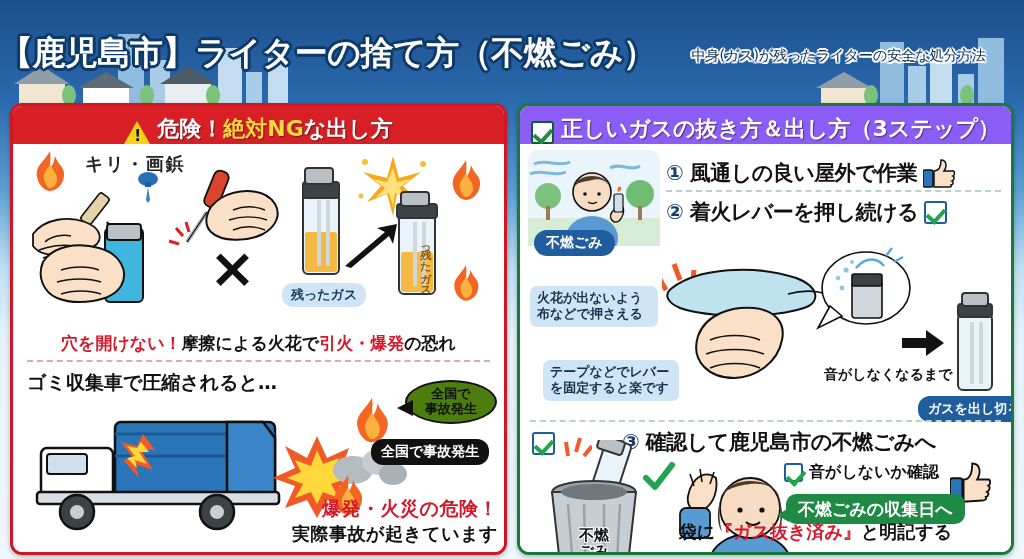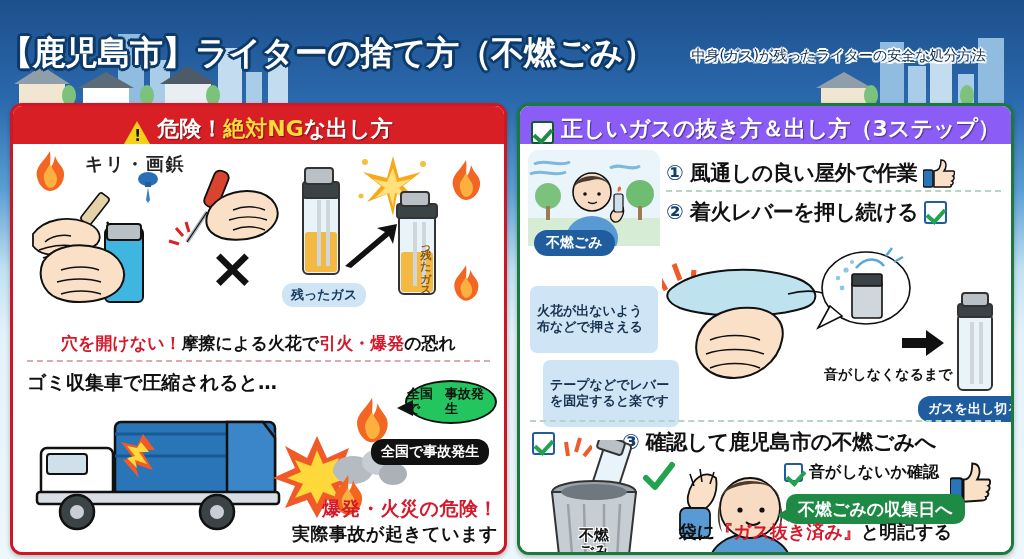--- a/index.html
+++ b/index.html
@@ -74,42 +74,42 @@
                font-size: 17px; font-weight: bold; color: #111; white-space: nowrap; }
   .warn-line .r { color: #d5182a; }
   .divider { position: absolute; left: 14px; right: 14px; top: 216px; border-top: 2px dashed #e0a9ae; }
   .truck-line { position: absolute; left: 14px; top: 226px; font-size: 19px; font-weight: bold; color: #111; }
   .bottom-ng { position: absolute; left: 0; right: 6px; bottom: 6px; text-align: right; }
   .bng1 { font-size: 19px; font-weight: bold; color: #d5182a; letter-spacing: .5px; }
   .bng2 { font-size: 18px; font-weight: bold; color: #111; letter-spacing: .5px; }
 
   .bubble-yellow {
     position: absolute; left: 392px; top: 236px; width: 92px; height: 44px;
-    background: #22c55e; border: 2.5px solid #111; border-radius: 50%;
-    display: flex; flex-direction: row; align-items: center; justify-content: center;
+    background: #4d7c0f; border: 2.5px solid #111; border-radius: 50%;
+    display: flex; flex-direction: column; align-items: center; justify-content: center;
     font-size: 13px; font-weight: bold; color: #111; line-height: 1.15;
   }
   .bubble-yellow::after { content: ""; position: absolute; left: -10px; bottom: 6px;
     width: 0; height: 0; border-top: 8px solid transparent; border-bottom: 8px solid transparent; border-right: 16px solid #111; }
   .pill-black {
     position: absolute; left: 358px; top: 295px; padding: 4px 10px; background: #111; color: #fff;
     border-radius: 12px; font-size: 14px; font-weight: bold; white-space: nowrap;
   }
   .gas-left-label {
     position: absolute; left: 269px; top: 139px; padding: 3px 9px; background: #cfe5f5; color: #15395c;
     border-radius: 11px; font-size: 13px; font-weight: bold; white-space: nowrap;
   }
   .step-line { display: flex; align-items: center; gap: 6px; }
   .step-num { font-size: 21px; font-weight: bold; color: #14406e; }
   .step-text { font-size: 21px; font-weight: bold; color: #111; white-space: nowrap; letter-spacing: -0.5px; }
   .dashline { border-top: 2px dashed #b8d4c2; }
 
   .badge-blue { padding: 4px 12px; background: #1f5d9e; color: #fff; border-radius: 13px;
                 font-size: 14px; font-weight: bold; white-space: nowrap; }
-  .callout { background: #cfe5f5; color: #16324e; border-radius: 7px; padding: 17px 7px;
+  .callout { background: #cfe5f5; color: #16324e; border-radius: 7px; padding: 4px 7px;
              font-size: 13px; font-weight: bold; line-height: 1.25; }
   .pill-blue { padding: 4px 10px; background: #1f5d9e; color: #fff; border-radius: 12px;
                font-size: 13px; font-weight: bold; white-space: nowrap; }
   .shu { font-size: 23px; font-weight: bold; color: #111; letter-spacing: 3px; }
   .shu-sub { font-size: 14px; font-weight: bold; color: #111; }
   .check-line { display: flex; align-items: center; gap: 6px; font-size: 16px; font-weight: bold; color: #111; }
   .bubble-green { position: relative; background: #1f8a45; color: #fff; border-radius: 10px;
                   padding: 5px 12px; text-align: center; font-size: 17px; font-weight: bold; line-height: 1.2;
                   white-space: nowrap; }
   .bubble-green::after { content: ""; position: absolute; left: -9px; top: 14px; width: 0; height: 0;

